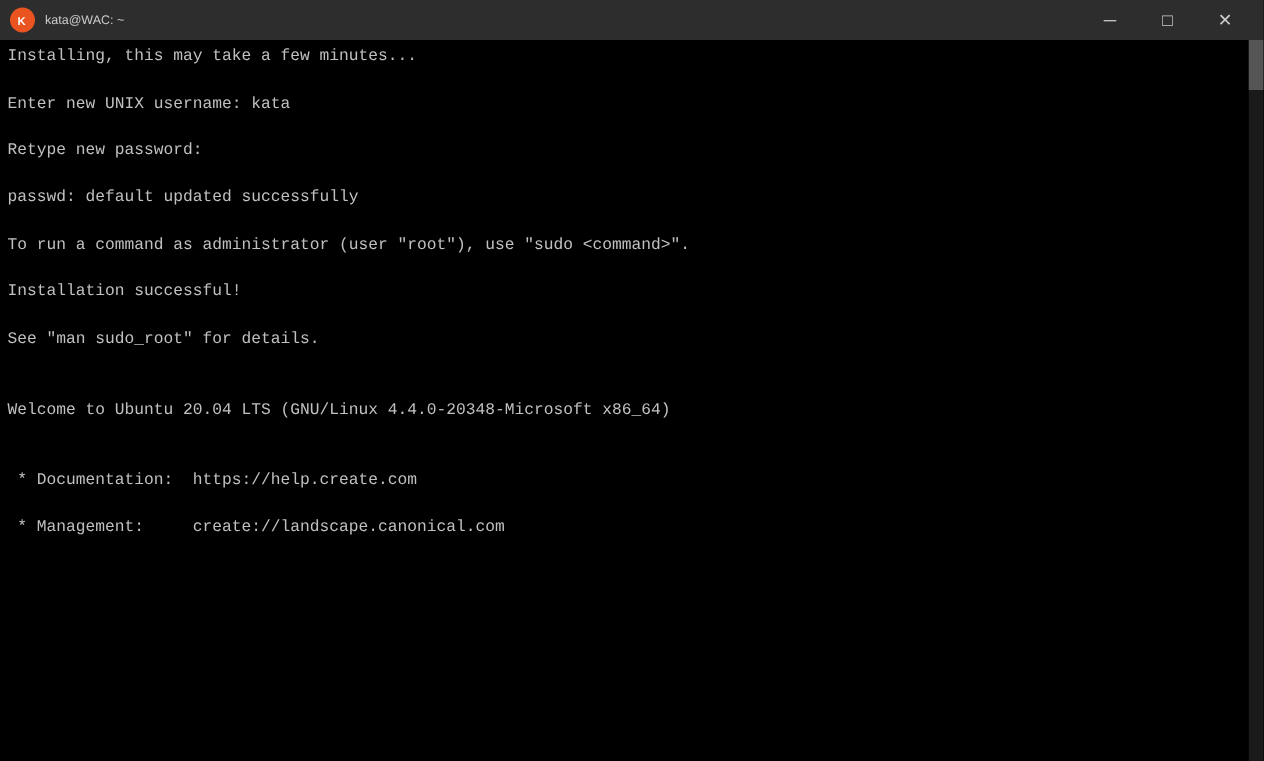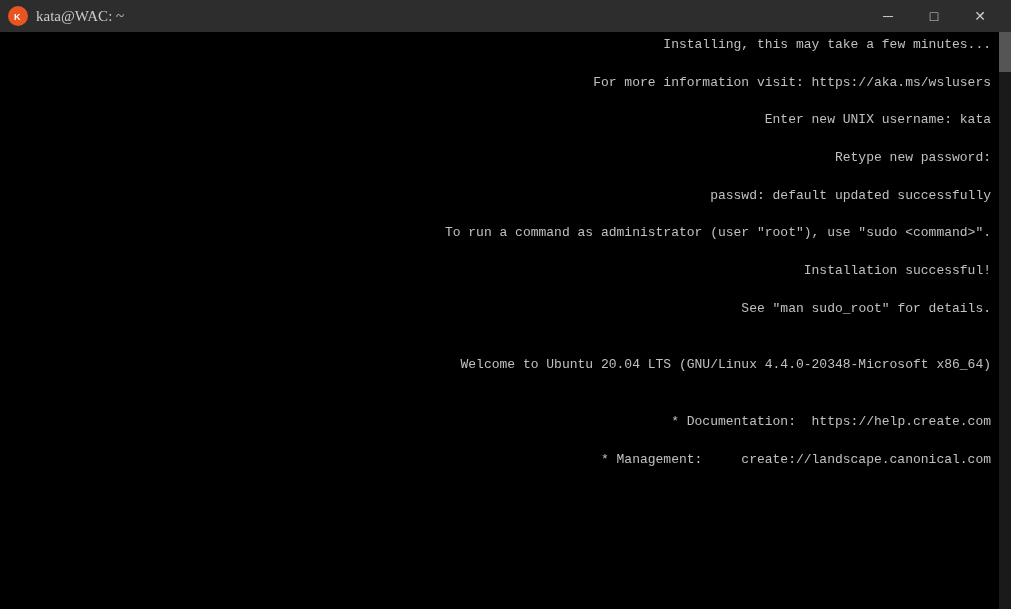--- a/index.html
+++ b/index.html
@@ -49,22 +49,22 @@
       display: flex;
       align-items: center;
       justify-content: center;
       font-size: 12px;
       color: white;
       font-weight: bold;
     }
 
     .titlebar-title {
       color: #cccccc;
-      font-family: Liberation Serif, serif;
-      font-size: 15px;
+      font-family: Liberation Sans, sans-serif;
+      font-size: 10px;
     }
 
     .titlebar-controls {
       display: flex;
       align-items: center;
       gap: 0;
     }
 
     .titlebar-btn {
       width: 46px;
@@ -109,21 +109,20 @@
       color: #c0c0c0;
       font-size: 13px;
       line-height: 1.45;
       font-family: 'Courier New', Courier, monospace;
       white-space: pre;
       padding-right: 14px;
     }
 
     .line {
       display: block;
-      text-align: right;
     }
 
     @keyframes blink {
       50% { opacity: 0; }
     }
   </style>
 </head>
 <body>
 
 <div class="window">
@@ -139,21 +138,20 @@
     </div>
     <div class="titlebar-controls">
       <button class="titlebar-btn">─</button>
       <button class="titlebar-btn">□</button>
       <button class="titlebar-btn close">✕</button>
     </div>
   </div>
 
   <div class="terminal-body">
     <div class="terminal-content" id="terminal-lines"><span class="line">Installing, this may take a few minutes...</span>
-<span class="line">For more information visit: https://aka.ms/wslusers</span>
 <span class="line">Enter new UNIX username: kata</span>
 <span class="line">Retype new password:</span>
 <span class="line">passwd: default updated successfully</span>
 <span class="line">To run a command as administrator (user "root"), use "sudo &lt;command&gt;".</span>
 <span class="line">Installation successful!</span>
 <span class="line">See "man sudo_root" for details.</span>
 <span class="line"></span>
 <span class="line">Welcome to Ubuntu 20.04 LTS (GNU/Linux 4.4.0-20348-Microsoft x86_64)</span>
 <span class="line"></span>
 <span class="line"> * Documentation:  https://help.create.com</span>

